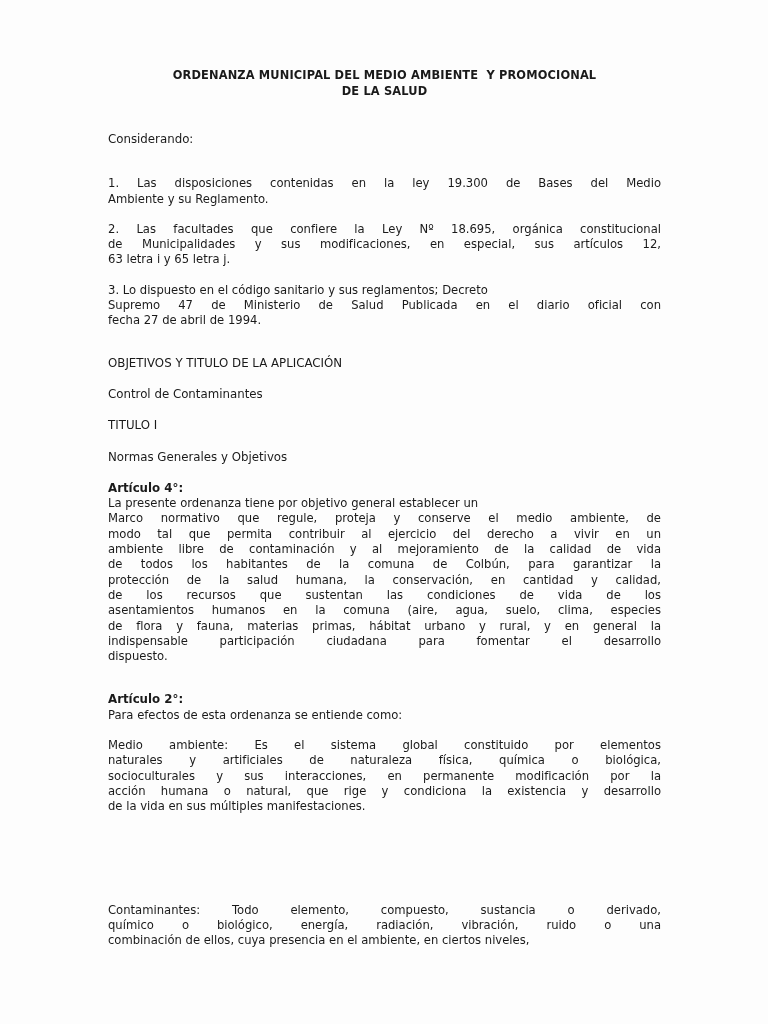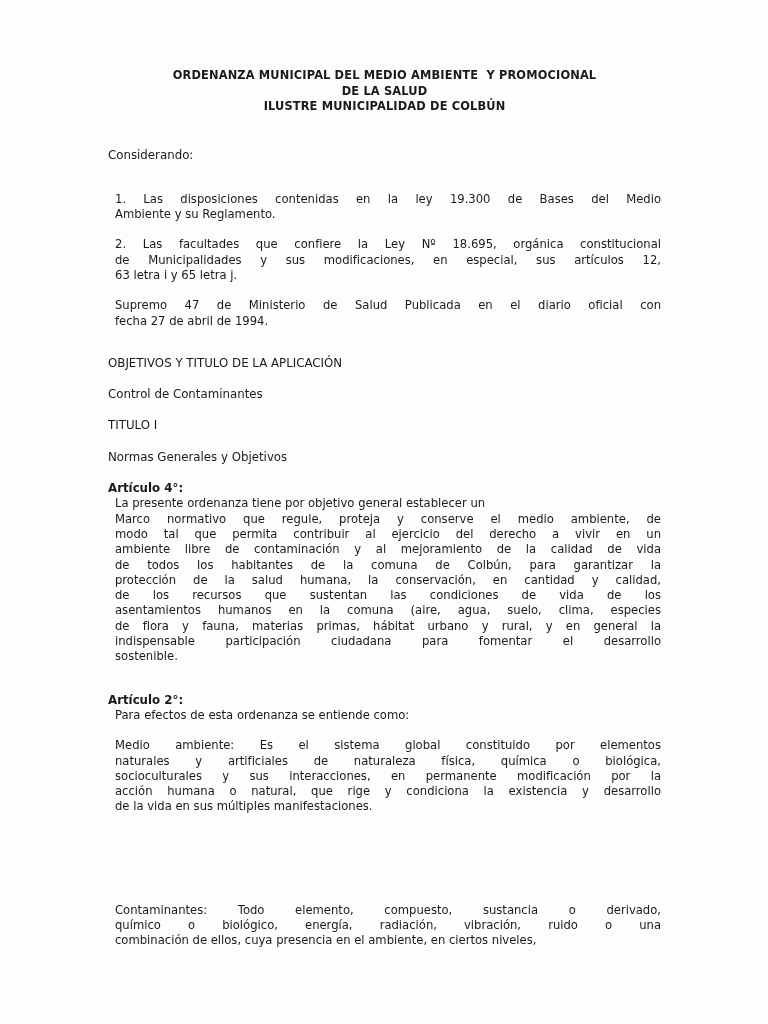--- a/index.html
+++ b/index.html
@@ -55,21 +55,20 @@
     -webkit-hyphens: none;
     hyphens: none;
   }
 
   
   .ln {
     display: block;
     text-align: justify;
     text-align-last: justify;
     white-space: pre;
-    margin-left: 7px;
   }
   .ln.natural {
     text-align-last: left;
     white-space: pre-wrap;
   }
 
   .bold {
     font-weight: normal;
   }
 
@@ -109,21 +108,20 @@
 </style>
 </head>
 <body>
 
 <div class="page">
   <div class="content">
 
     <div class="doc-title">
       <span class="tline">ORDENANZA MUNICIPAL DEL MEDIO AMBIENTE  Y PROMOCIONAL</span>
       <span class="tline">DE LA SALUD</span>
-      <span class="tline">ILUSTRE MUNICIPALIDAD DE COLBÚN</span>
     </div>
 
     <div class="sp-title-considerando"></div>
 
     <p class="heading-bold">Considerando:</p>
 
     <div class="sp-considerando-1"></div>
 
     <div class="block">
       <span class="ln">1. Las disposiciones contenidas en la ley 19.300 de Bases del Medio</span>
@@ -134,20 +132,21 @@
 
     <div class="block">
       <span class="ln">2. Las facultades que confiere la Ley Nº 18.695, orgánica constitucional</span>
       <span class="ln">de Municipalidades y sus modificaciones, en especial, sus artículos 12,</span>
       <span class="ln natural">63 letra i y 65 letra j.</span>
     </div>
 
     <div class="sp-para"></div>
 
     <div class="block">
+      <span class="ln natural">3. Lo dispuesto en el código sanitario y sus reglamentos; Decreto</span>
       <span class="ln">Supremo 47 de Ministerio de Salud Publicada en el diario oficial con</span>
       <span class="ln natural">fecha 27 de abril de 1994.</span>
     </div>
 
     <div class="sp-before-objetivos"></div>
 
     <p class="heading-plain">OBJETIVOS Y TITULO DE LA APLICACIÓN</p>
     <div class="sp-heading"></div>
 
     <p class="heading-bold">Control de Contaminantes</p>
@@ -165,21 +164,21 @@
       <span class="ln natural">La presente ordenanza tiene por objetivo general establecer un</span>
       <span class="ln">Marco normativo que regule, proteja y conserve el medio ambiente, de</span>
       <span class="ln">modo tal que permita contribuir al ejercicio del derecho a vivir en un</span>
       <span class="ln">ambiente libre de contaminación y al mejoramiento de la calidad de vida</span>
       <span class="ln">de todos los habitantes de la comuna de Colbún, para garantizar la</span>
       <span class="ln">protección de la salud humana, la conservación, en cantidad y calidad,</span>
       <span class="ln">de los recursos que sustentan las condiciones de vida de los</span>
       <span class="ln">asentamientos humanos en la comuna (aire, agua, suelo, clima, especies</span>
       <span class="ln">de flora y fauna, materias primas, hábitat urbano y rural, y en general la</span>
       <span class="ln">indispensable participación ciudadana para fomentar el desarrollo</span>
-      <span class="ln natural">sostenible.</span>
+      <span class="ln natural">dispuesto.</span>
     </div>
 
     <div class="sp-art1-art2"></div>
 
     <p class="art-label">Artículo 2°:</p>
     <div class="block">
       <span class="ln natural">Para efectos de esta ordenanza se entiende como:</span>
     </div>
 
     <div class="sp-art2-medio"></div>

